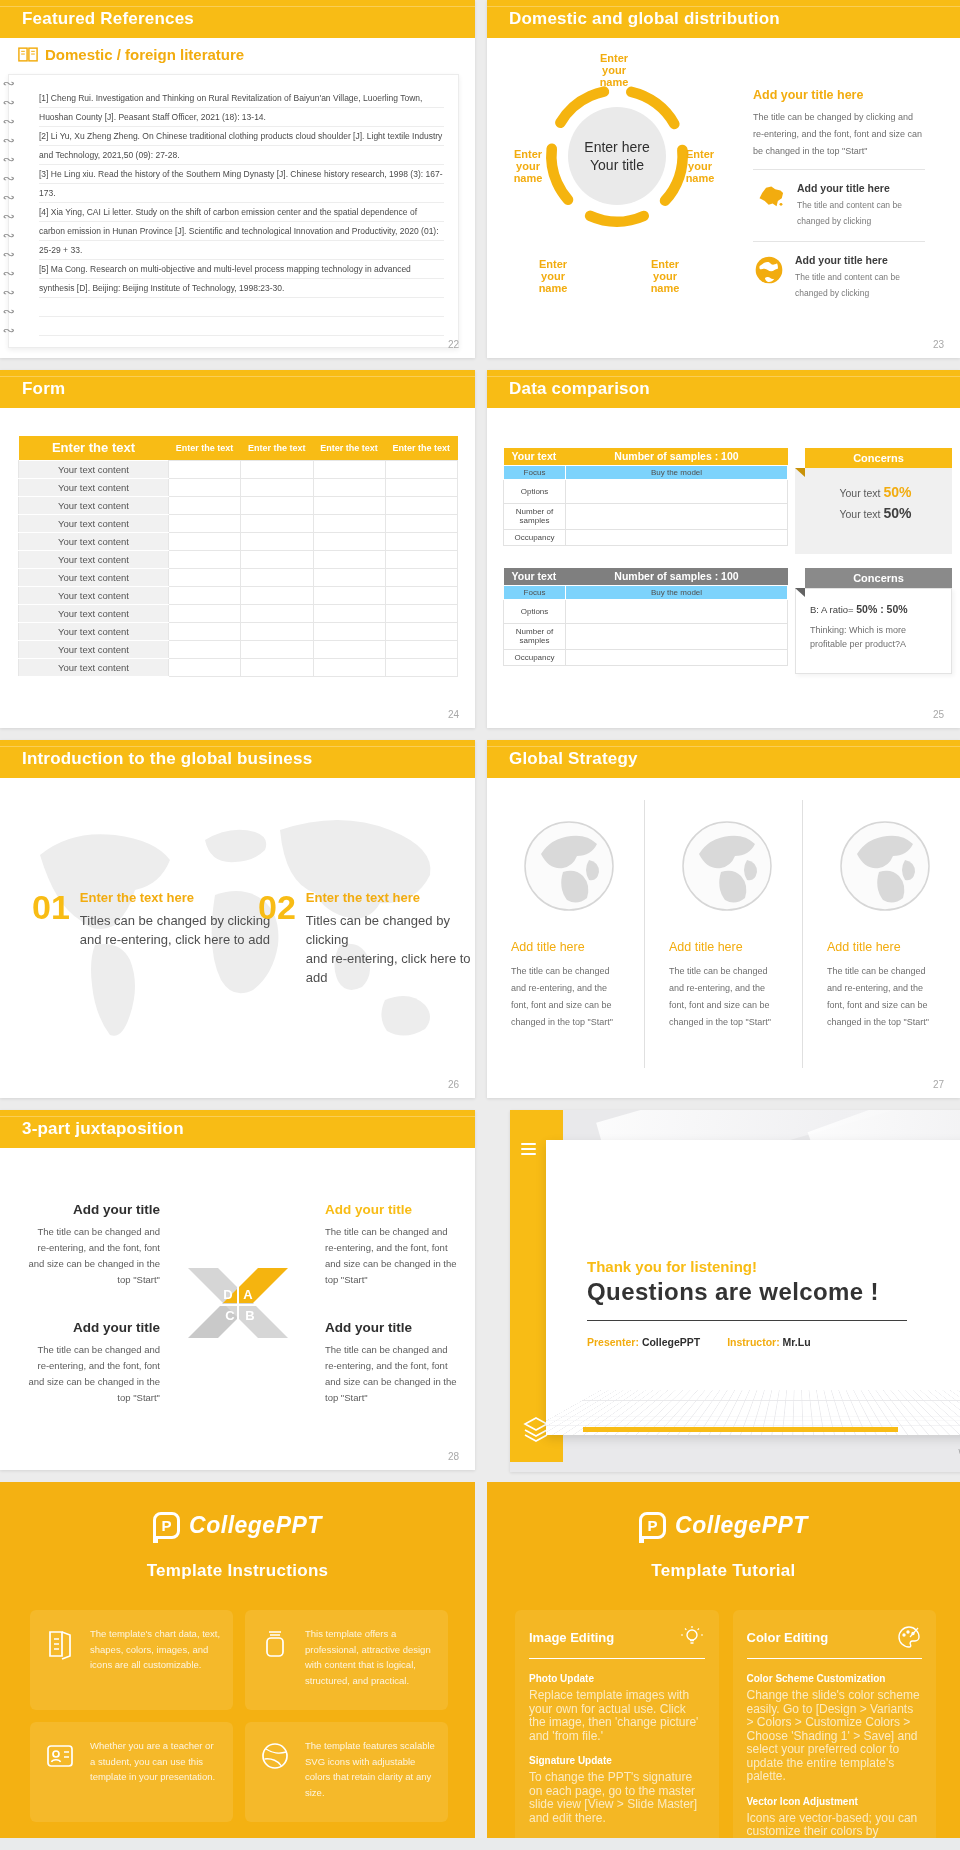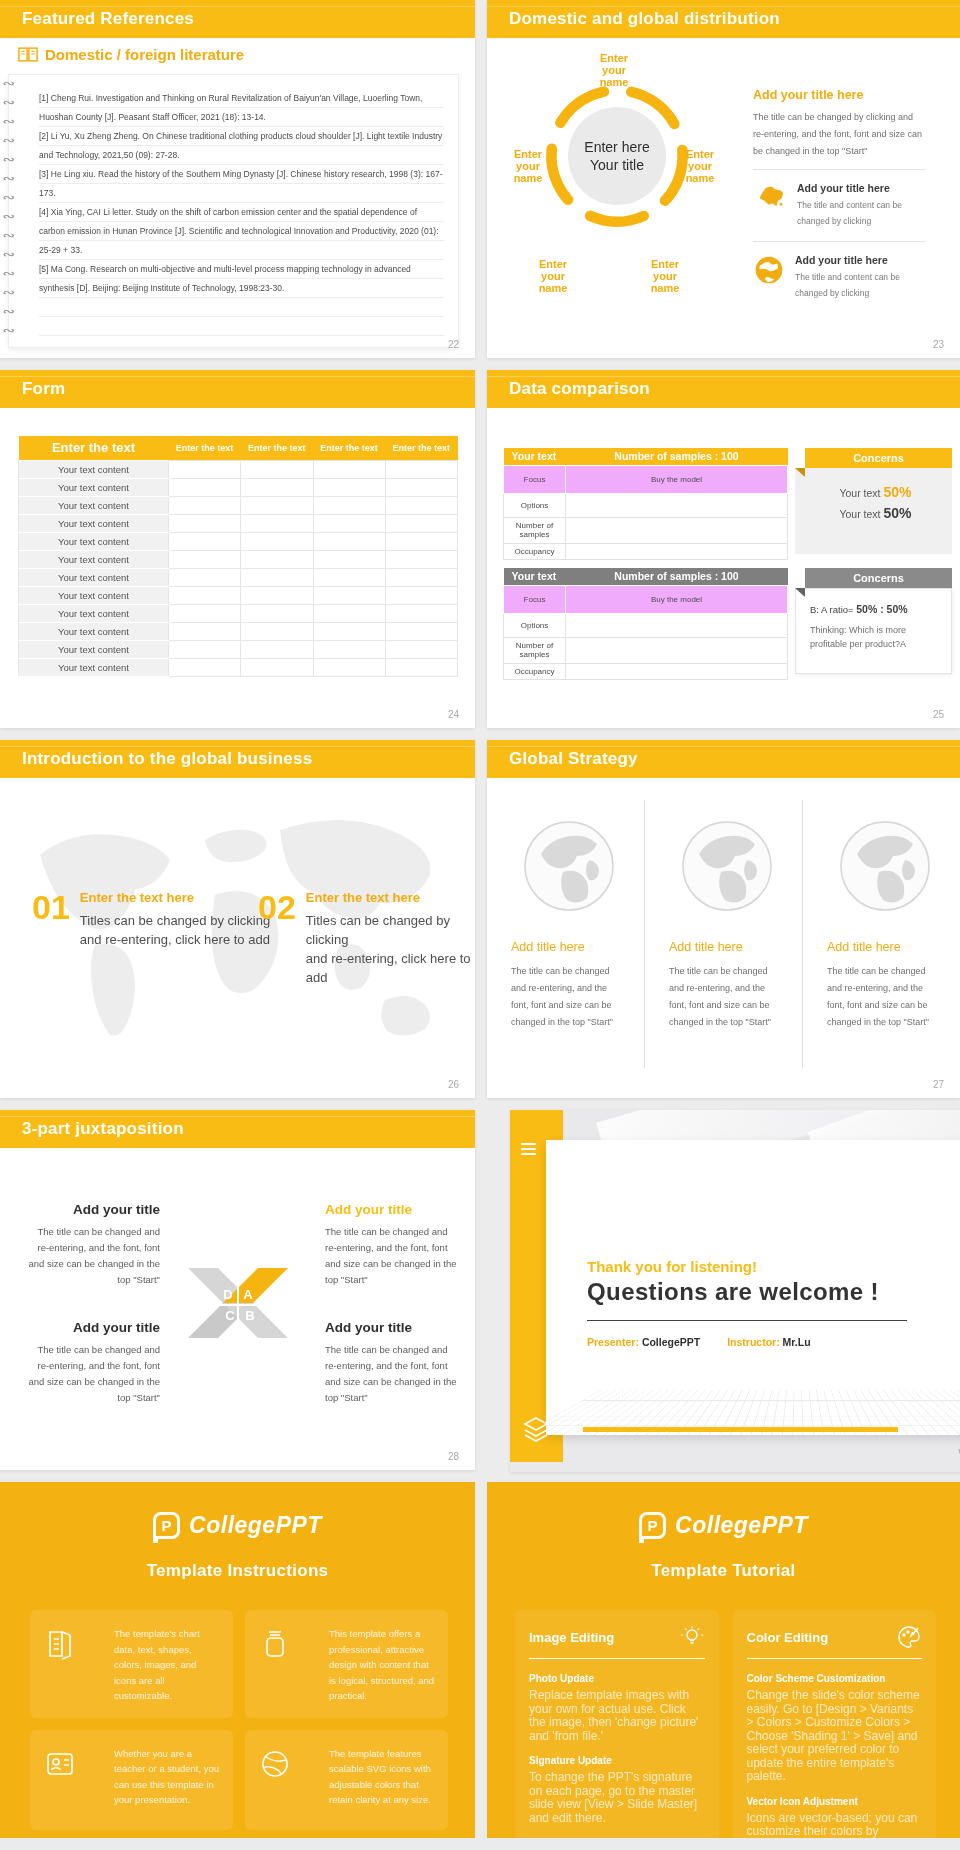--- a/index.html
+++ b/index.html
@@ -50,21 +50,21 @@
   .formtable td{border:1px solid #e6e6e6;height:18px;font-size:9.5px;color:#555;text-align:center;}
   .formtable td:first-child{background:#f1f1f1;border-color:#fff #e6e6e6;}
 
   
   .dtable{position:absolute;border-collapse:collapse;width:285px;left:16px;}
   .dtable th,.dtable td{border:1px solid #e2e2e2;text-align:center;color:#4a4a4a;font-size:8px;}
   .dtable .hrow th{border:none;color:#fff;font-size:10.5px;height:17px;}
   .dtable.t-yellow .hrow th{background:var(--yellow);}
   .dtable.t-gray .hrow th{background:#7f7f7f;}
   .dtable .hrow th:first-child{text-align:left;padding-left:8px;}
-  .dtable .sub td{background:#f0abfc;height:28px;border-color:#fff;color:#4f4f4f;}
+  .dtable .sub td{background:#7dd3fc;height:14px;border-color:#fff;color:#4f4f4f;}
   .dtable .lab{width:62px;}
   .dtable tr.r1 td{height:24px;}
   .dtable tr.r2 td{height:26px;}
   .dtable tr.r3 td{height:16px;}
   .concern{position:absolute;left:308px;width:157px;}
   .c-rib{position:relative;margin-left:10px;height:20px;color:#fff;font-weight:bold;font-size:11px;
          text-align:center;line-height:20px;}
   .c-rib.yellow{background:var(--yellow);}
   .c-rib.gray{background:#8a8a8a;}
   .c-fold{position:absolute;left:0;top:20px;width:0;height:0;border-left:10px solid transparent;}
@@ -136,21 +136,21 @@
   .logo-ic{position:relative;width:27px;height:27px;border:3px solid #fff;border-radius:8px 8px 8px 0;
            display:flex;align-items:center;justify-content:center;font-weight:bold;font-size:15px;color:#fff;}
   .logo-ic::after{content:"";position:absolute;left:-3px;bottom:-7px;width:5px;height:5px;background:#fff;}
   .logo-tx{font-size:23px;font-weight:bold;font-style:italic;letter-spacing:.5px;}
   .panel-h{text-align:center;font-size:17px;font-weight:bold;margin-top:22px;letter-spacing:.3px;}
   .cards{position:absolute;left:30px;right:27px;top:128px;display:grid;
          grid-template-columns:1fr 1fr;gap:12px;}
   .card{background:rgba(255,255,255,.10);border-radius:6px;padding:16px 12px 14px 12px;
         display:flex;gap:12px;min-height:100px;}
   .card .ic{flex:0 0 36px;}
-  .card .tx{font-size:9.5px;line-height:15.5px;color:rgba(255,255,255,.85);margin-left:24px;}
+  .card .tx{font-size:9.5px;line-height:15.5px;color:rgba(255,255,255,.85);}
   .tut-cols{position:absolute;left:28px;right:24px;top:128px;display:grid;grid-template-columns:1fr 1fr;gap:14px;}
   .tut-col{background:rgba(255,255,255,.08);border-radius:6px;padding:14px 14px 16px 14px;}
   .tut-head{display:flex;justify-content:space-between;align-items:center;}
   .tut-head b{font-size:13px;}
   .tut-ul{border-top:1.5px solid #fff;margin:8px 0 14px;}
   .tut-sec b{display:block;font-size:10px;margin-bottom:5px;}
   .tut-sec p{font-size:12px;line-height:13.5px;color:rgba(255,255,255,.72);margin-bottom:12px;}
 
   .footer-strip{position:absolute;left:0;right:0;top:1838px;height:12px;background:#e9ebec;}
 </style>

